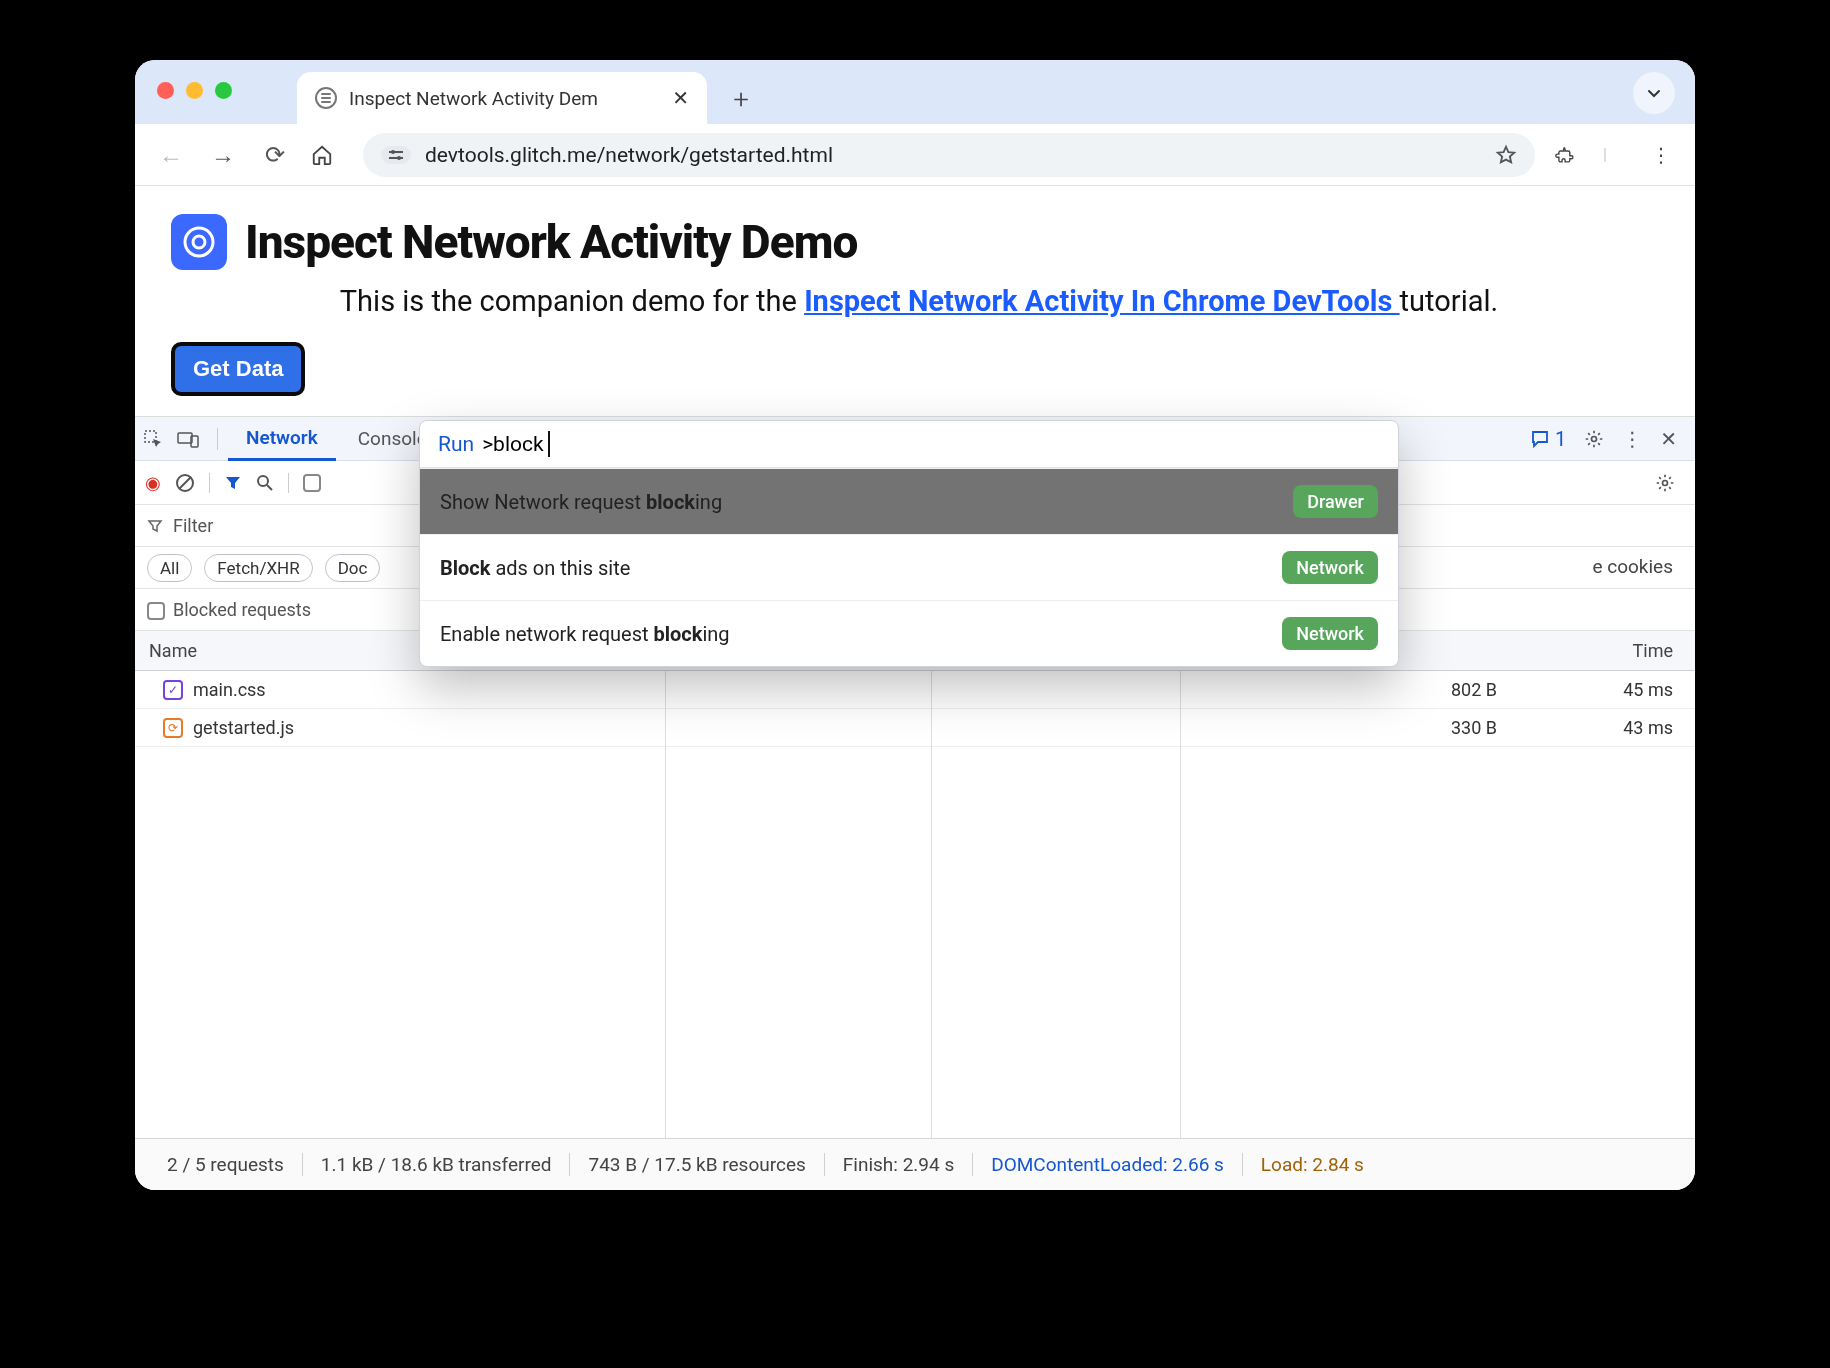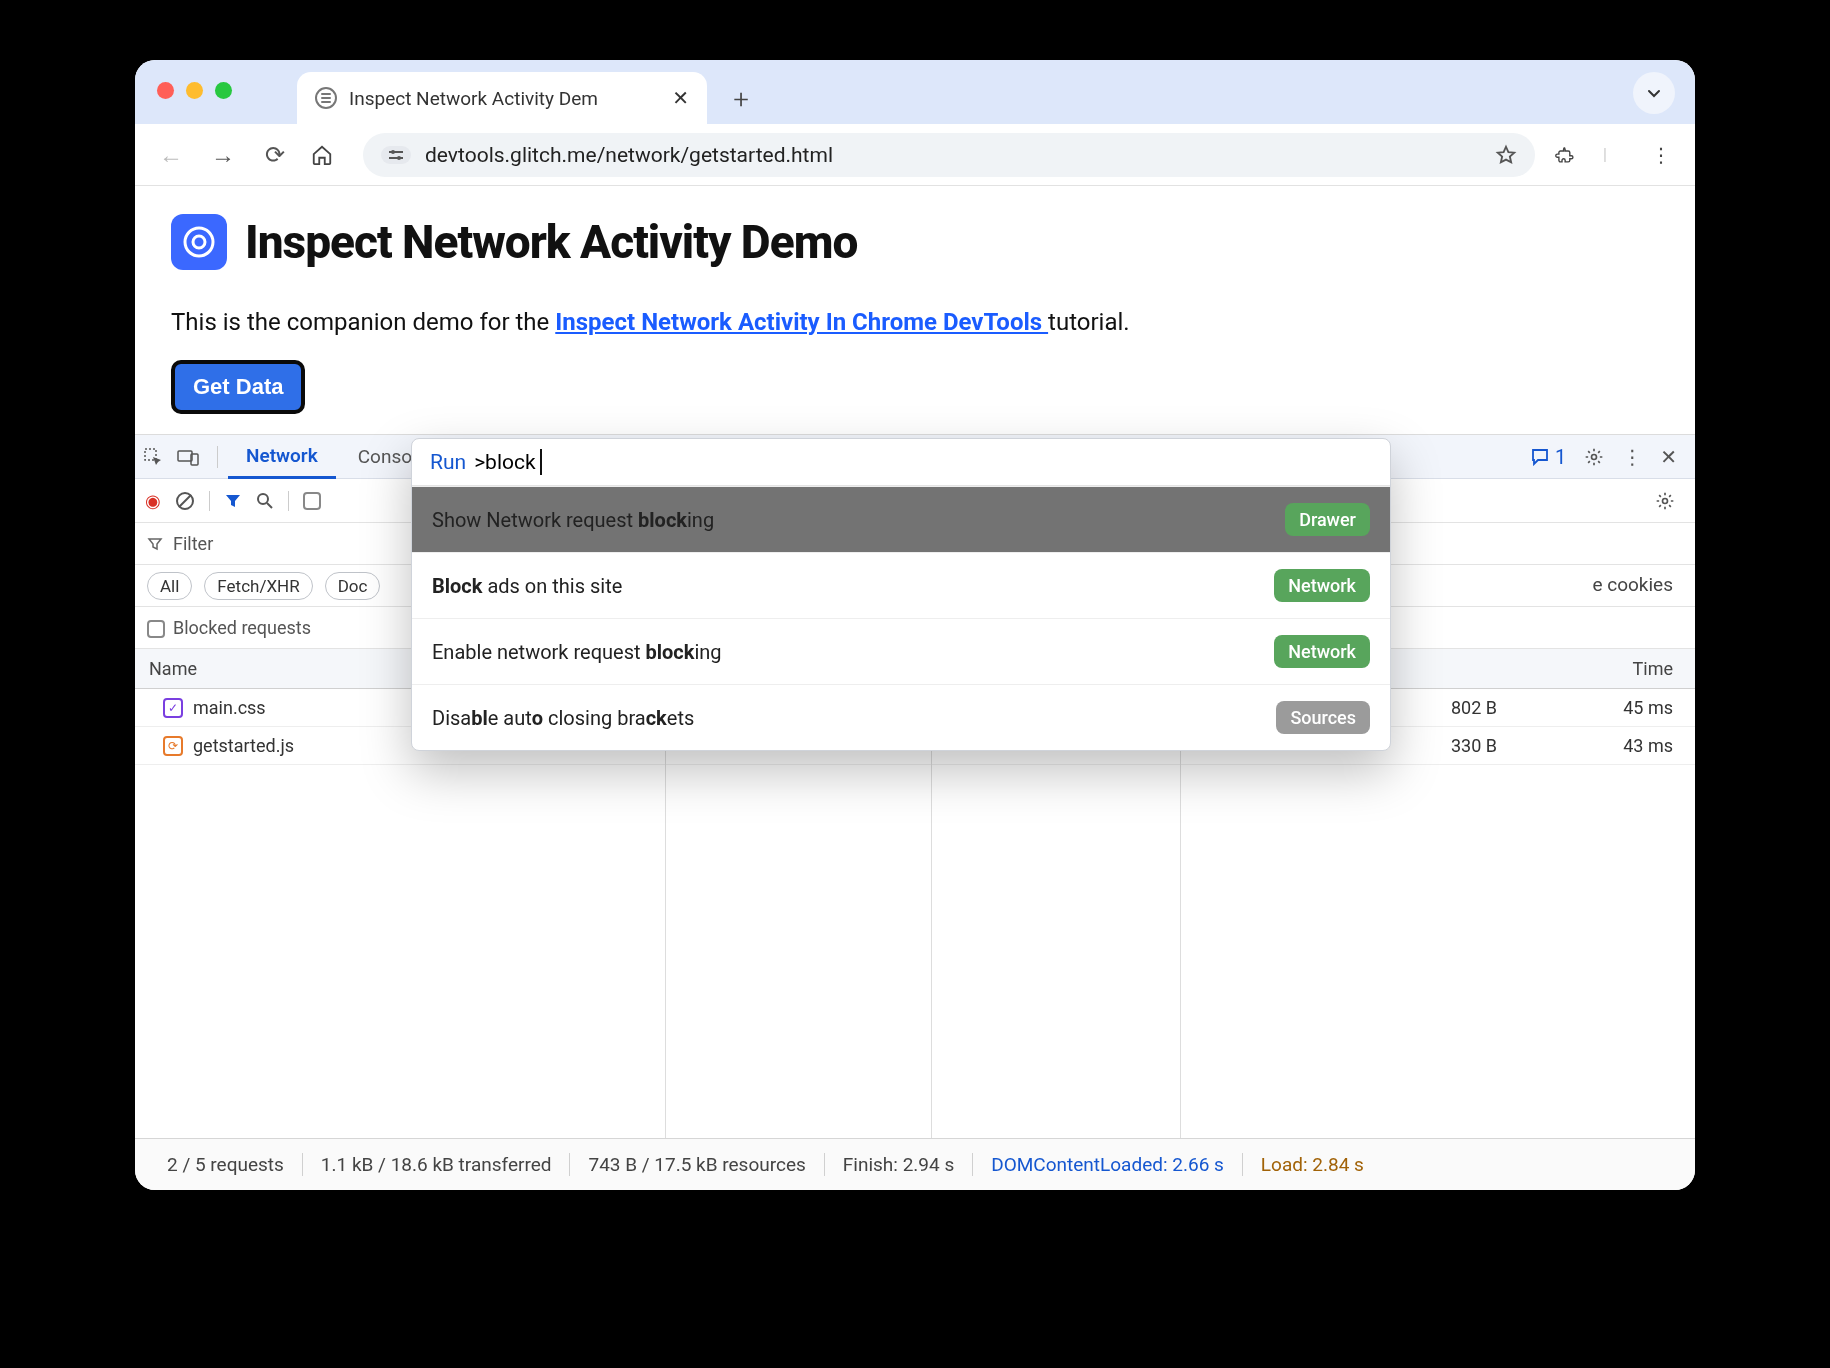--- a/index.html
+++ b/index.html
@@ -95,21 +95,21 @@
     padding: 28px 28px 20px 36px;
     border-bottom: 1px solid #dcdcdc;
   }
   .page-head { display:flex; align-items:center; gap:18px; }
   .logo-box {
     width:56px;height:56px;border-radius:12px;background:#3b68ff;
     display:flex;align-items:center;justify-content:center;
   }
   .logo-box svg circle{stroke:#fff;stroke-width:3;fill:none;}
   .page h1 { font-size:46px; font-weight:800; letter-spacing:-1px; color:#111; }
-  .page p  { font-size:24px; margin-top:38px; color:#111; }
+  .page p  { font-size:29px; margin-top:14px; color:#111;text-align:center; }
   .page a  { color:#1a5cff; font-weight:700; text-decoration:underline; }
   .getdata {
     margin-top:24px;
     background:#2f6fe8;color:#fff;border:4px solid #0a0a0a;
     border-radius:10px;padding:10px 18px;font-size:22px;font-weight:700;
   }
 
   
   .devtools { flex:1; display:flex; flex-direction:column; background:#fff; position:relative;}
   .dt-tabs {
@@ -159,21 +159,21 @@
   .dt-row { height:38px; display:flex; border-bottom:1px solid #eee; font-size:18px; color:#333; align-items:center;}
   .file-ico { display:inline-flex; width:20px;height:20px;border:2px solid; border-radius:4px; margin:0 10px 0 14px; align-items:center; justify-content:center; font-size:12px;}
   .file-css { border-color:#7a3fe0; color:#7a3fe0;}
   .file-js  { border-color:#e77a2b; color:#e77a2b;}
 
   .vgrid { position:absolute; top:40px; bottom:0; width:1px; background:#ddd; }
 
   
   .cmd {
     position:absolute;
-    left:276px; top:3px;
+    left:284px; top:3px;
     width:980px;
     background:#fff;
     border:1px solid #cfd3da;
     border-radius:8px;
     box-shadow:0 20px 50px rgba(0,0,0,.25);
     z-index:10;
     overflow:hidden;
   }
   .cmd-head {
     display:flex;align-items:center;padding:10px 18px;gap:8px;font-size:21px;
@@ -415,24 +415,20 @@
             <span class="badge drawer">Drawer</span>
           </div>
           <div class="cmd-row">
             <span><b>Block</b> ads on this site</span>
             <span class="badge network">Network</span>
           </div>
           <div class="cmd-row">
             <span>Enable network request <b>block</b>ing</span>
             <span class="badge network">Network</span>
           </div>
-          <div class="cmd-row">
-            <span>Disa<b>bl</b>e aut<b>o</b> closing bra<b>ck</b>ets</span>
-            <span class="badge sources">Sources</span>
-          </div>
         </div>
     </div>
 
   </div>
 
   <div class="status">
     <span>2 / 5 requests</span>
     <span>1.1 kB / 18.6 kB transferred</span>
     <span>743 B / 17.5 kB resources</span>
     <span>Finish: 2.94 s</span>

